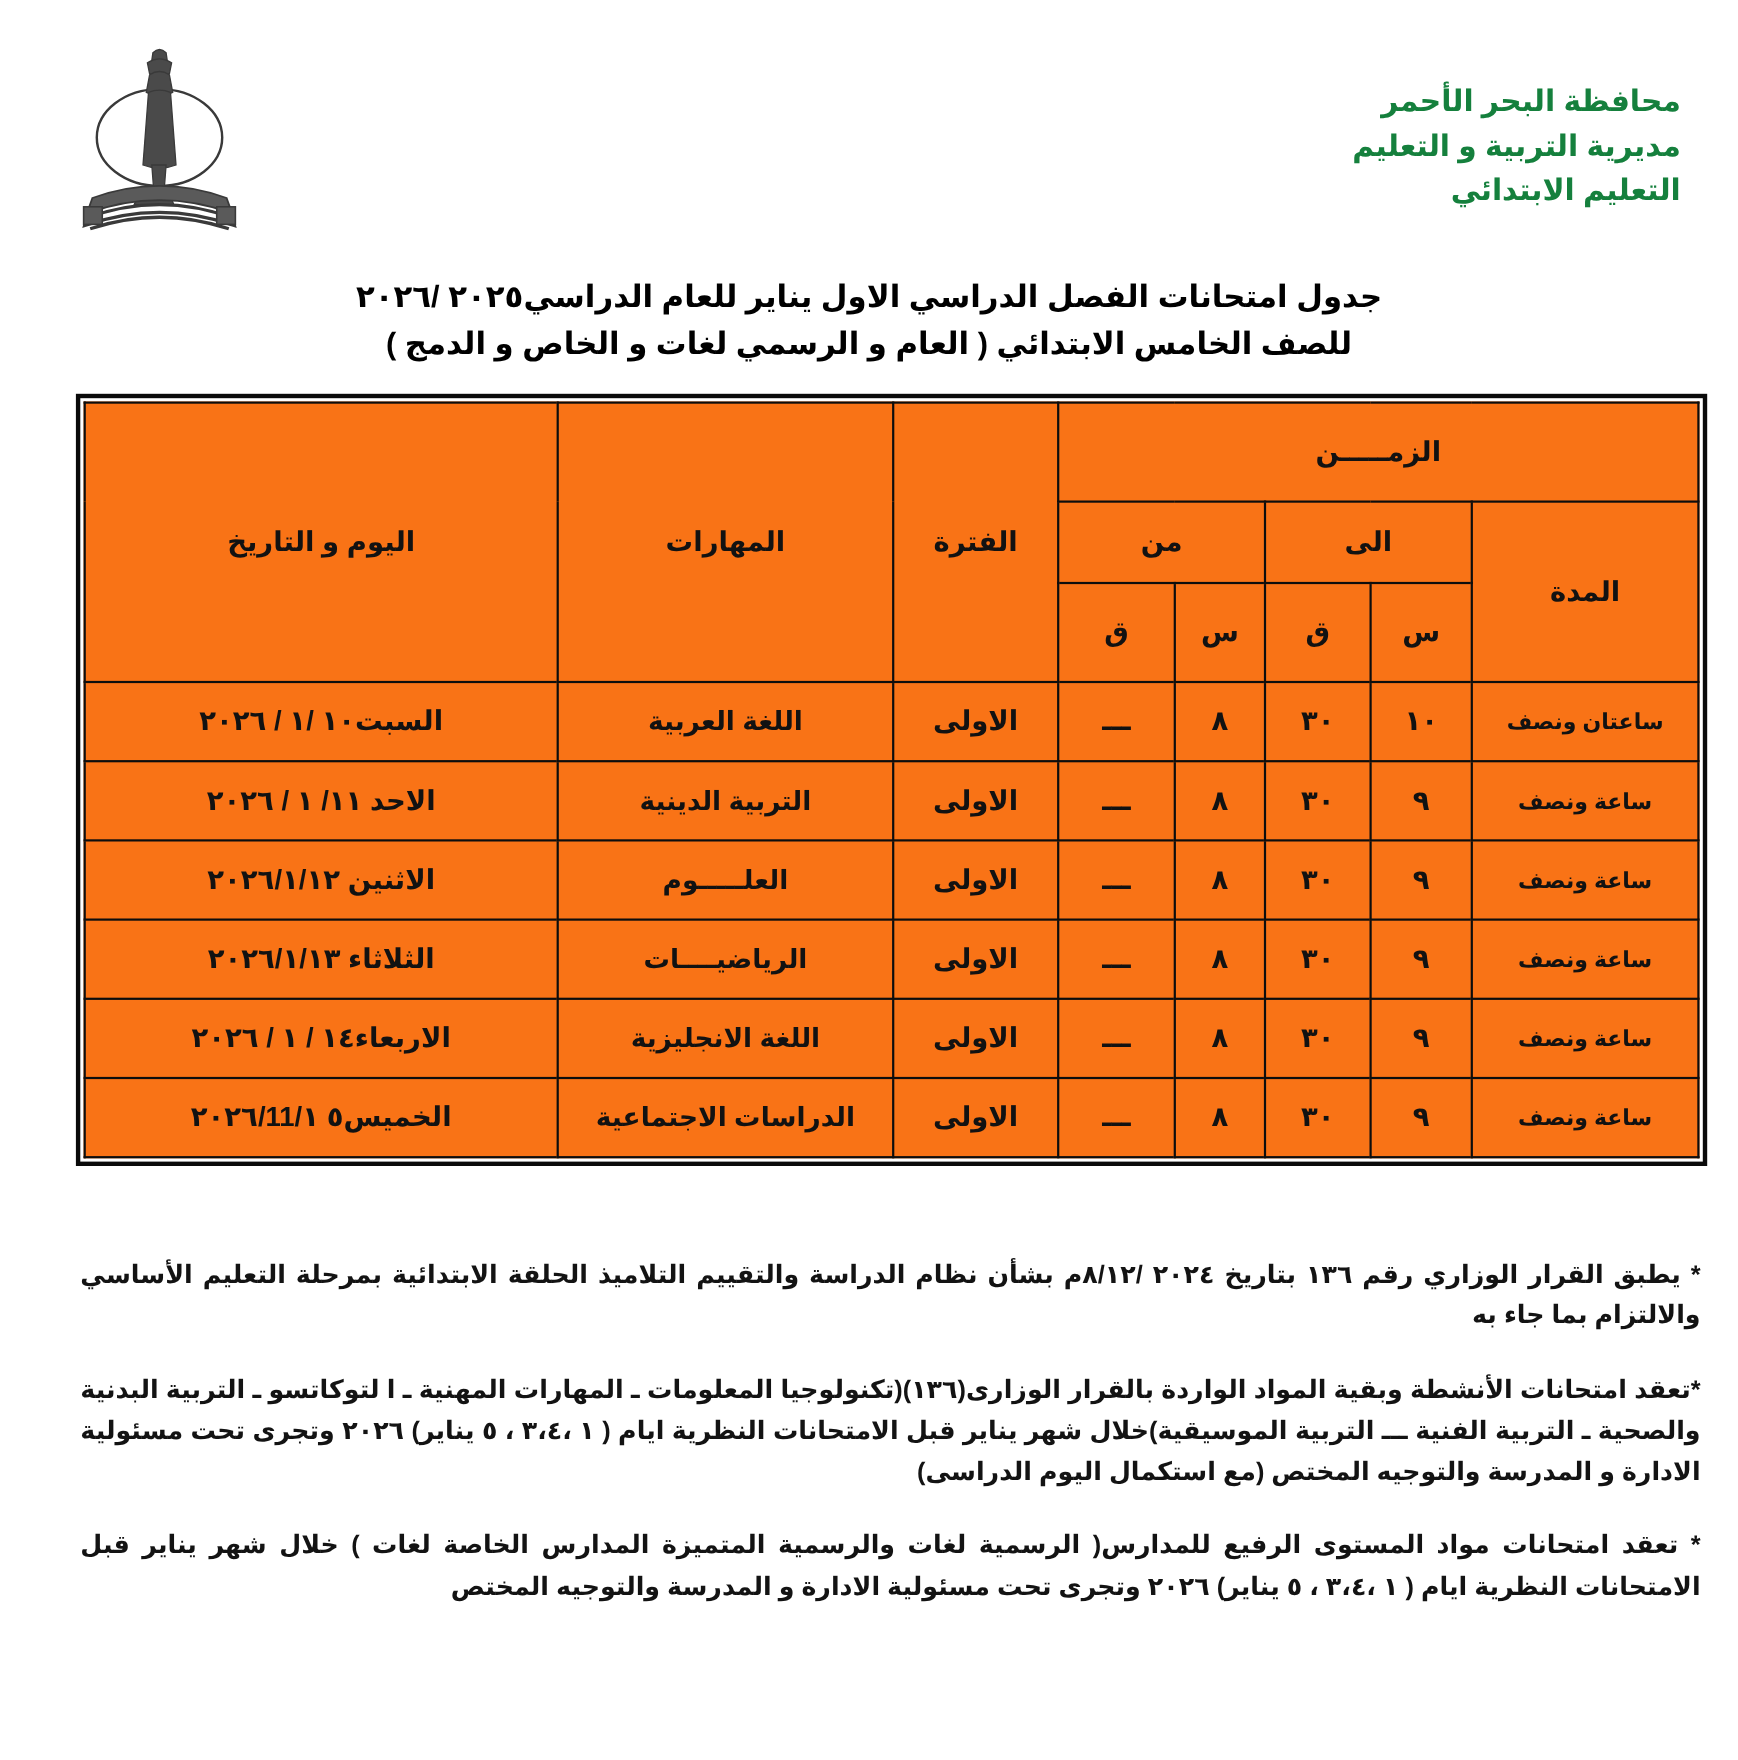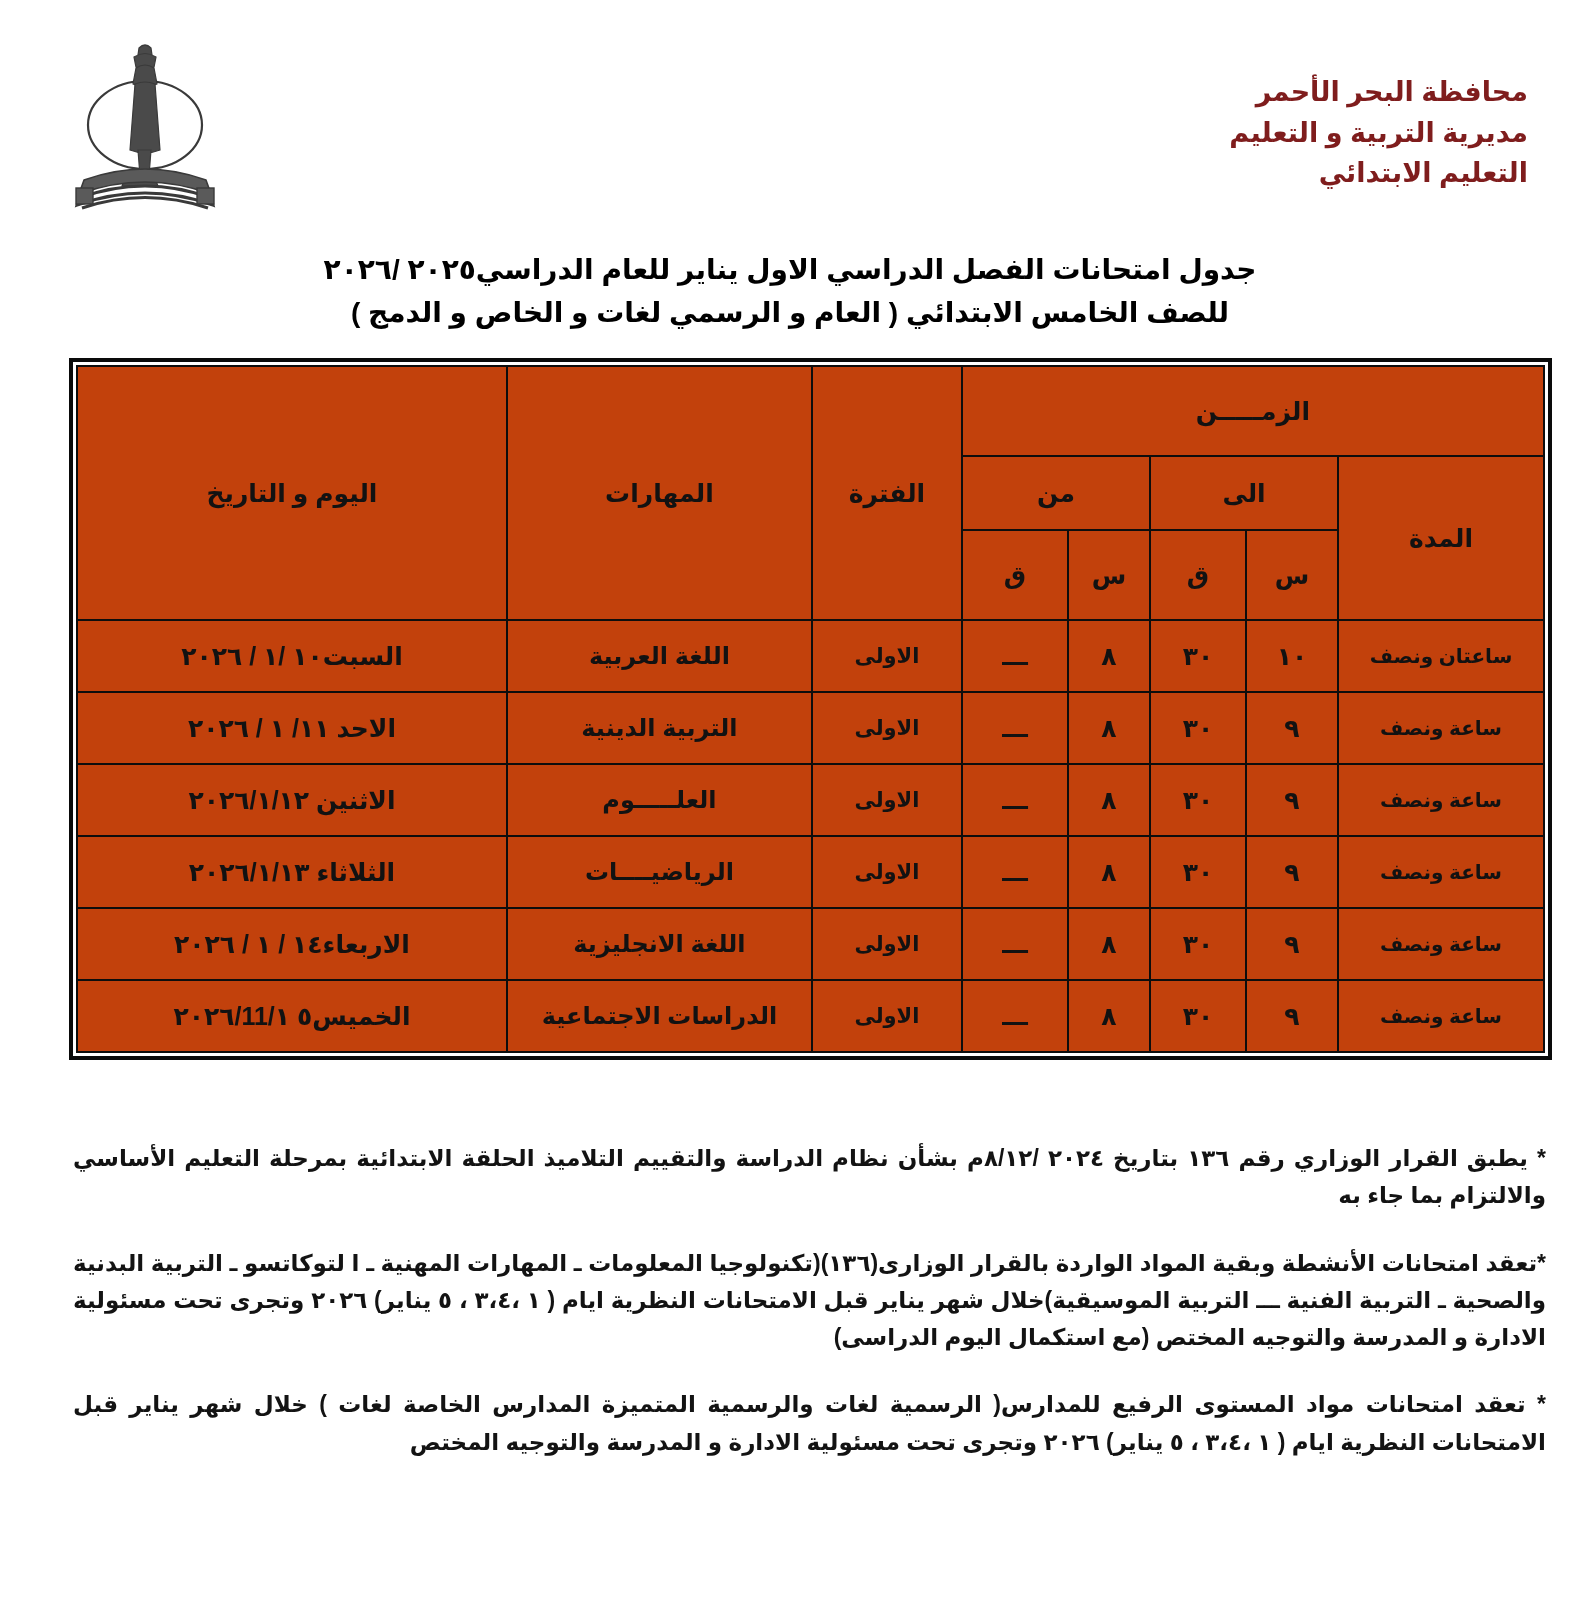--- a/index.html
+++ b/index.html
@@ -37,21 +37,21 @@
     position: absolute;
     right: 12px;
     top: 44px;
     text-align: right;
     line-height: 1.5;
   }
   .org-line {
     font-size: 27px;
     font-weight: bold;
     letter-spacing: 0.5px;
-    color: #7f1d1d;
+    color: #15803d;
     white-space: nowrap;
   }
 
   
   .title-block {
     position: absolute;
     top: 248px;
     right: 40px;
     left: 40px;
     text-align: center;
@@ -68,21 +68,21 @@
   .table-wrap {
     position: absolute;
     top: 358px;
     right: 28px;
     width: 1483px;
   }
   table.sched {
     width: 100%;
     border-collapse: collapse;
     table-layout: fixed;
-    background: #c2410c;
+    background: #f97316;
   }
   table.sched td, table.sched th {
     border: 2px solid #0d0d0d;
     text-align: center;
     vertical-align: middle;
     font-weight: bold;
     color: #121212;
     padding: 0;
   }
   .outer-frame {
@@ -90,21 +90,21 @@
     padding: 3px;
   }
   th.hcell { font-size: 25px; }
   .h-zaman { font-size: 26px; letter-spacing: 2px; height: 88px; }
   .h-mid   { height: 72px; }
   .h-sub   { height: 88px; font-size: 25px; }
   .h-tall  { font-size: 25px; }
 
   td.dcell {
     height: 70px;
-    font-size: 21px;
+    font-size: 25px;
   }
   td.num { font-size: 25px; }
   td.dash { font-size: 25px; letter-spacing: 0; }
   td.subject { font-size: 24px; }
   td.date { font-size: 25px; margin-left: 47px; }
   td.duration { font-size: 20px; }
 
   
   .notes {
     position: absolute;

